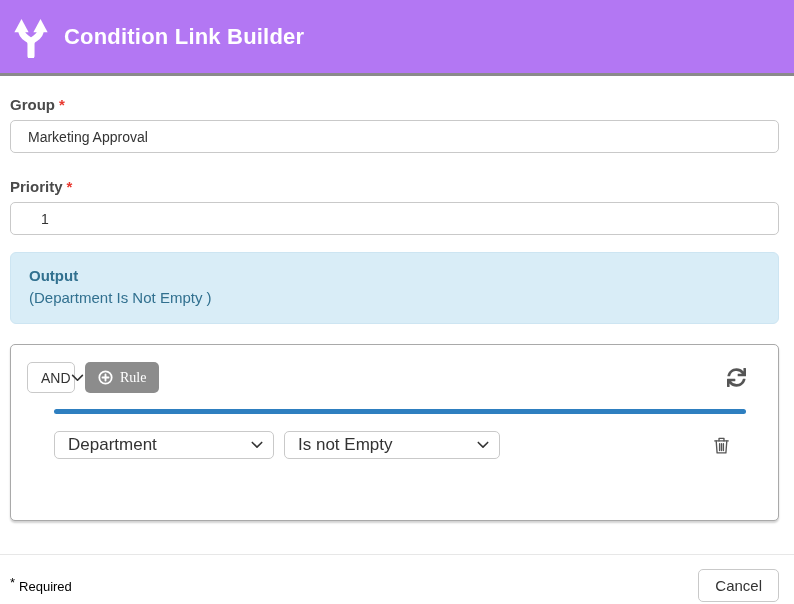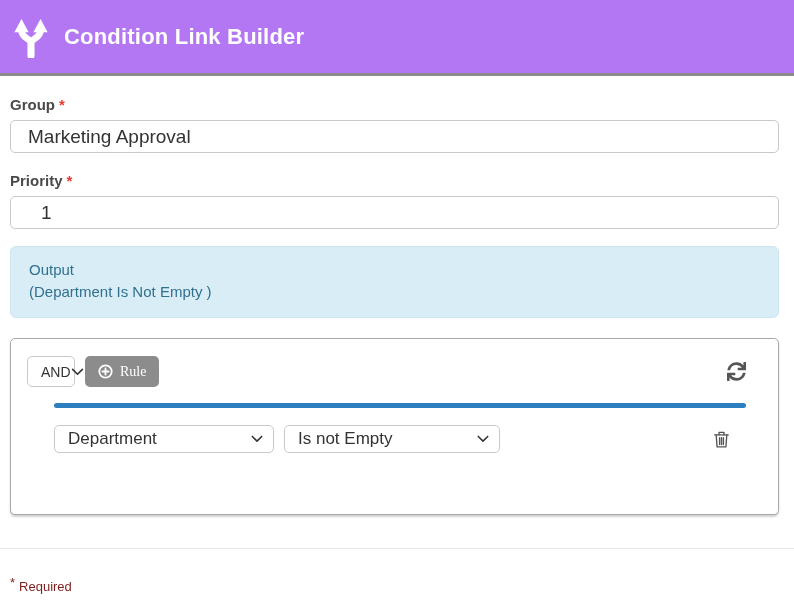--- a/index.html
+++ b/index.html
@@ -35,40 +35,40 @@
     color: #4a4a4a;
     margin-bottom: 7px;
   }
   .req { color: #e8382f; margin-left: 4px; font-weight: 700; }
   .text-input {
     width: 100%;
     height: 33px;
     border: 1px solid #c9c9c9;
     border-radius: 5px;
     padding: 0 17px;
-    font-size: 19px;
+    font-size: 14px;
     color: #333333;
     font-family: "Liberation Sans", sans-serif;
     outline: none;
     background: #fff;
   }
   .text-input.number { padding-left: 30px; }
-  .field + .field { margin-top: 19px; }
+  .field + .field { margin-top: 25px; }
   
   .output-box {
     margin-top: 17px;
     background: #d9edf7;
     border: 1px solid #cde5f2;
     border-radius: 6px;
     padding: 12px 18px 14px 18px;
     color: #31708f;
     font-size: 15px;
     line-height: 22px;
   }
-  .output-box .output-title { font-weight: 400; }
+  .output-box .output-title { font-weight: 700; }
   
   .builder {
     margin-top: 20px;
     border: 1px solid #a9a9a9;
     border-radius: 5px;
     box-shadow: 0 2px 2px rgba(0,0,0,0.18);
     min-height: 177px;
     padding: 17px 16px 58px 16px;
     background: #fff;
   }
@@ -122,21 +122,21 @@
   .operator-select { width: 216px; }
   .rule-spacer { flex: 1; }
   .trash-btn { background: none; border: none; cursor: pointer; padding: 2px; display: flex; align-items: center; margin-right: 30px; }
   
   .footer-divider { border-top: 1px solid #e7e7e7; margin-top: 33px; }
   .footer {
     display: flex;
     align-items: flex-start;
     padding: 14px 15px 0 10px;
   }
-  .required-note { font-size: 13px; color: #7f1d1d; margin-top: 12px; }
+  .required-note { font-size: 13px; color: #000000; margin-top: 6px; }
   .required-note .mark { vertical-align: 4px; margin-right: 4px; }
   .footer-buttons { margin-left: auto; display: flex; gap: 9px; }
   .white-btn {
     background: #ffffff;
     border: 1px solid #c9c9c9;
     border-radius: 5px;
     height: 33px;
     padding: 0 16px;
     font-size: 15px;
     color: #333333;
@@ -243,14 +243,15 @@
       </button>
     </div>
 
   </div>
 </div>
 
 <div class="footer-divider"></div>
 <div class="footer">
   <div class="required-note"><span class="mark">*</span><span>Required</span></div>
   <div class="footer-buttons">
+    <button class="white-btn">Cancel</button>
   </div>
 </div>
 
 </body></html>

